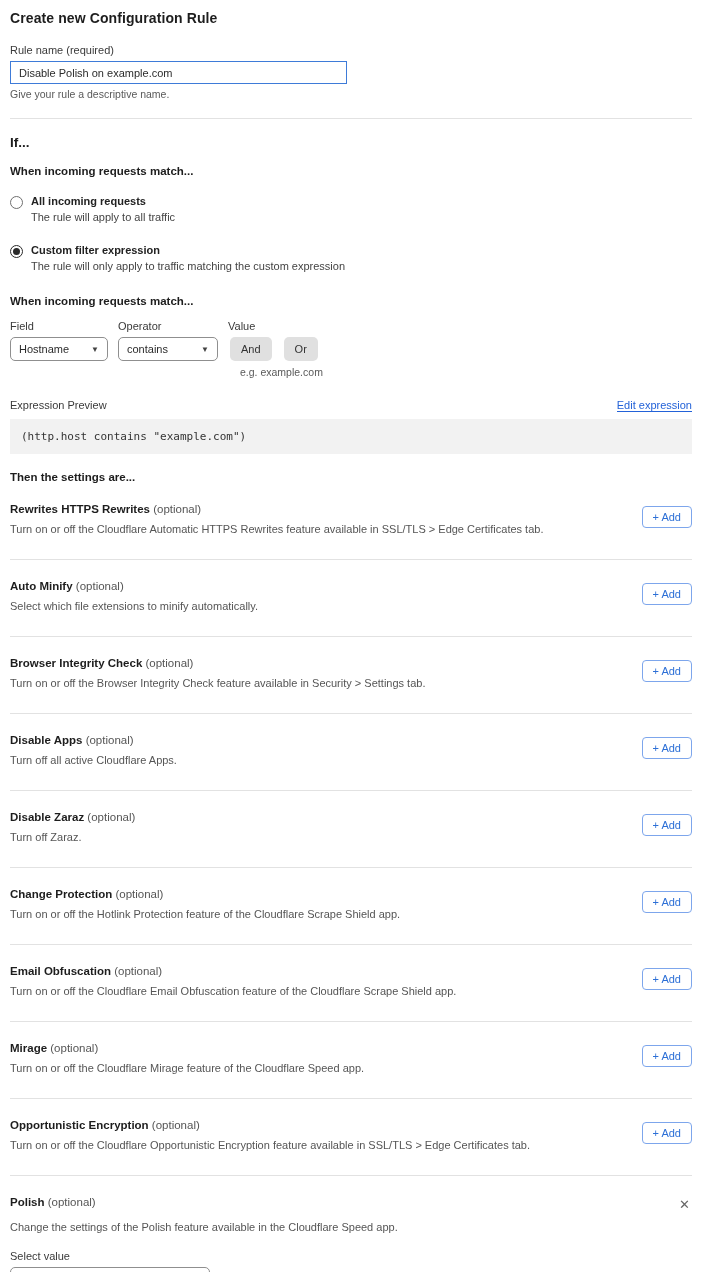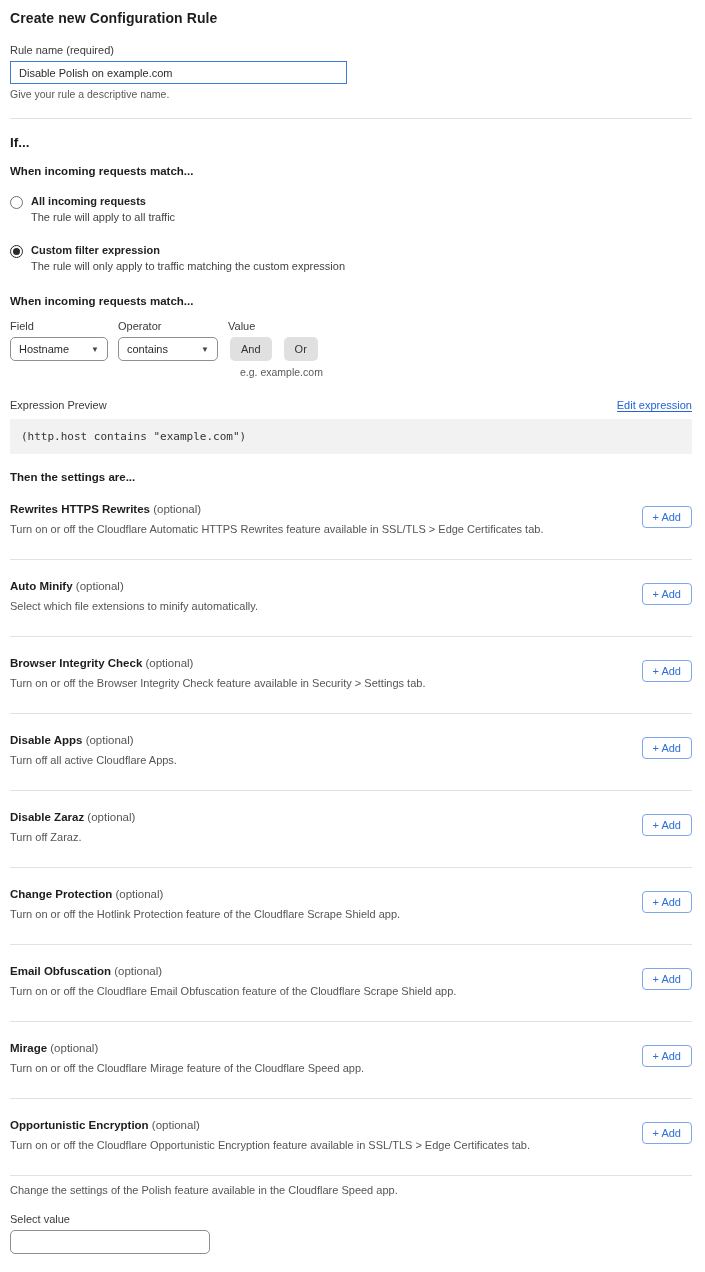--- a/index.html
+++ b/index.html
@@ -245,20 +245,24 @@
   <div class="setting">
     <div class="setting-text">
       <div class="setting-title"><span class="name">Opportunistic Encryption</span> <span class="opt">(optional)</span></div>
       <div class="setting-desc">Turn on or off the Cloudflare Opportunistic Encryption feature available in SSL/TLS &gt; Edge Certificates tab.</div>
     </div>
     <button class="add-btn">+ Add</button>
   </div>
   <hr class="setting-divider">
 
   <div>
+    <div class="polish-header">
+      <div class="setting-title"><span class="name">Polish</span> <span class="opt">(optional)</span></div>
+      <span class="close-icon">✕</span>
+    </div>
     <div class="setting-desc">Change the settings of the Polish feature available in the Cloudflare Speed app.</div>
     <div class="polish-select-label">Select value</div>
     <div class="select-box sel-polish">
       
       
     </div>
   </div>
 
 </div>
 

